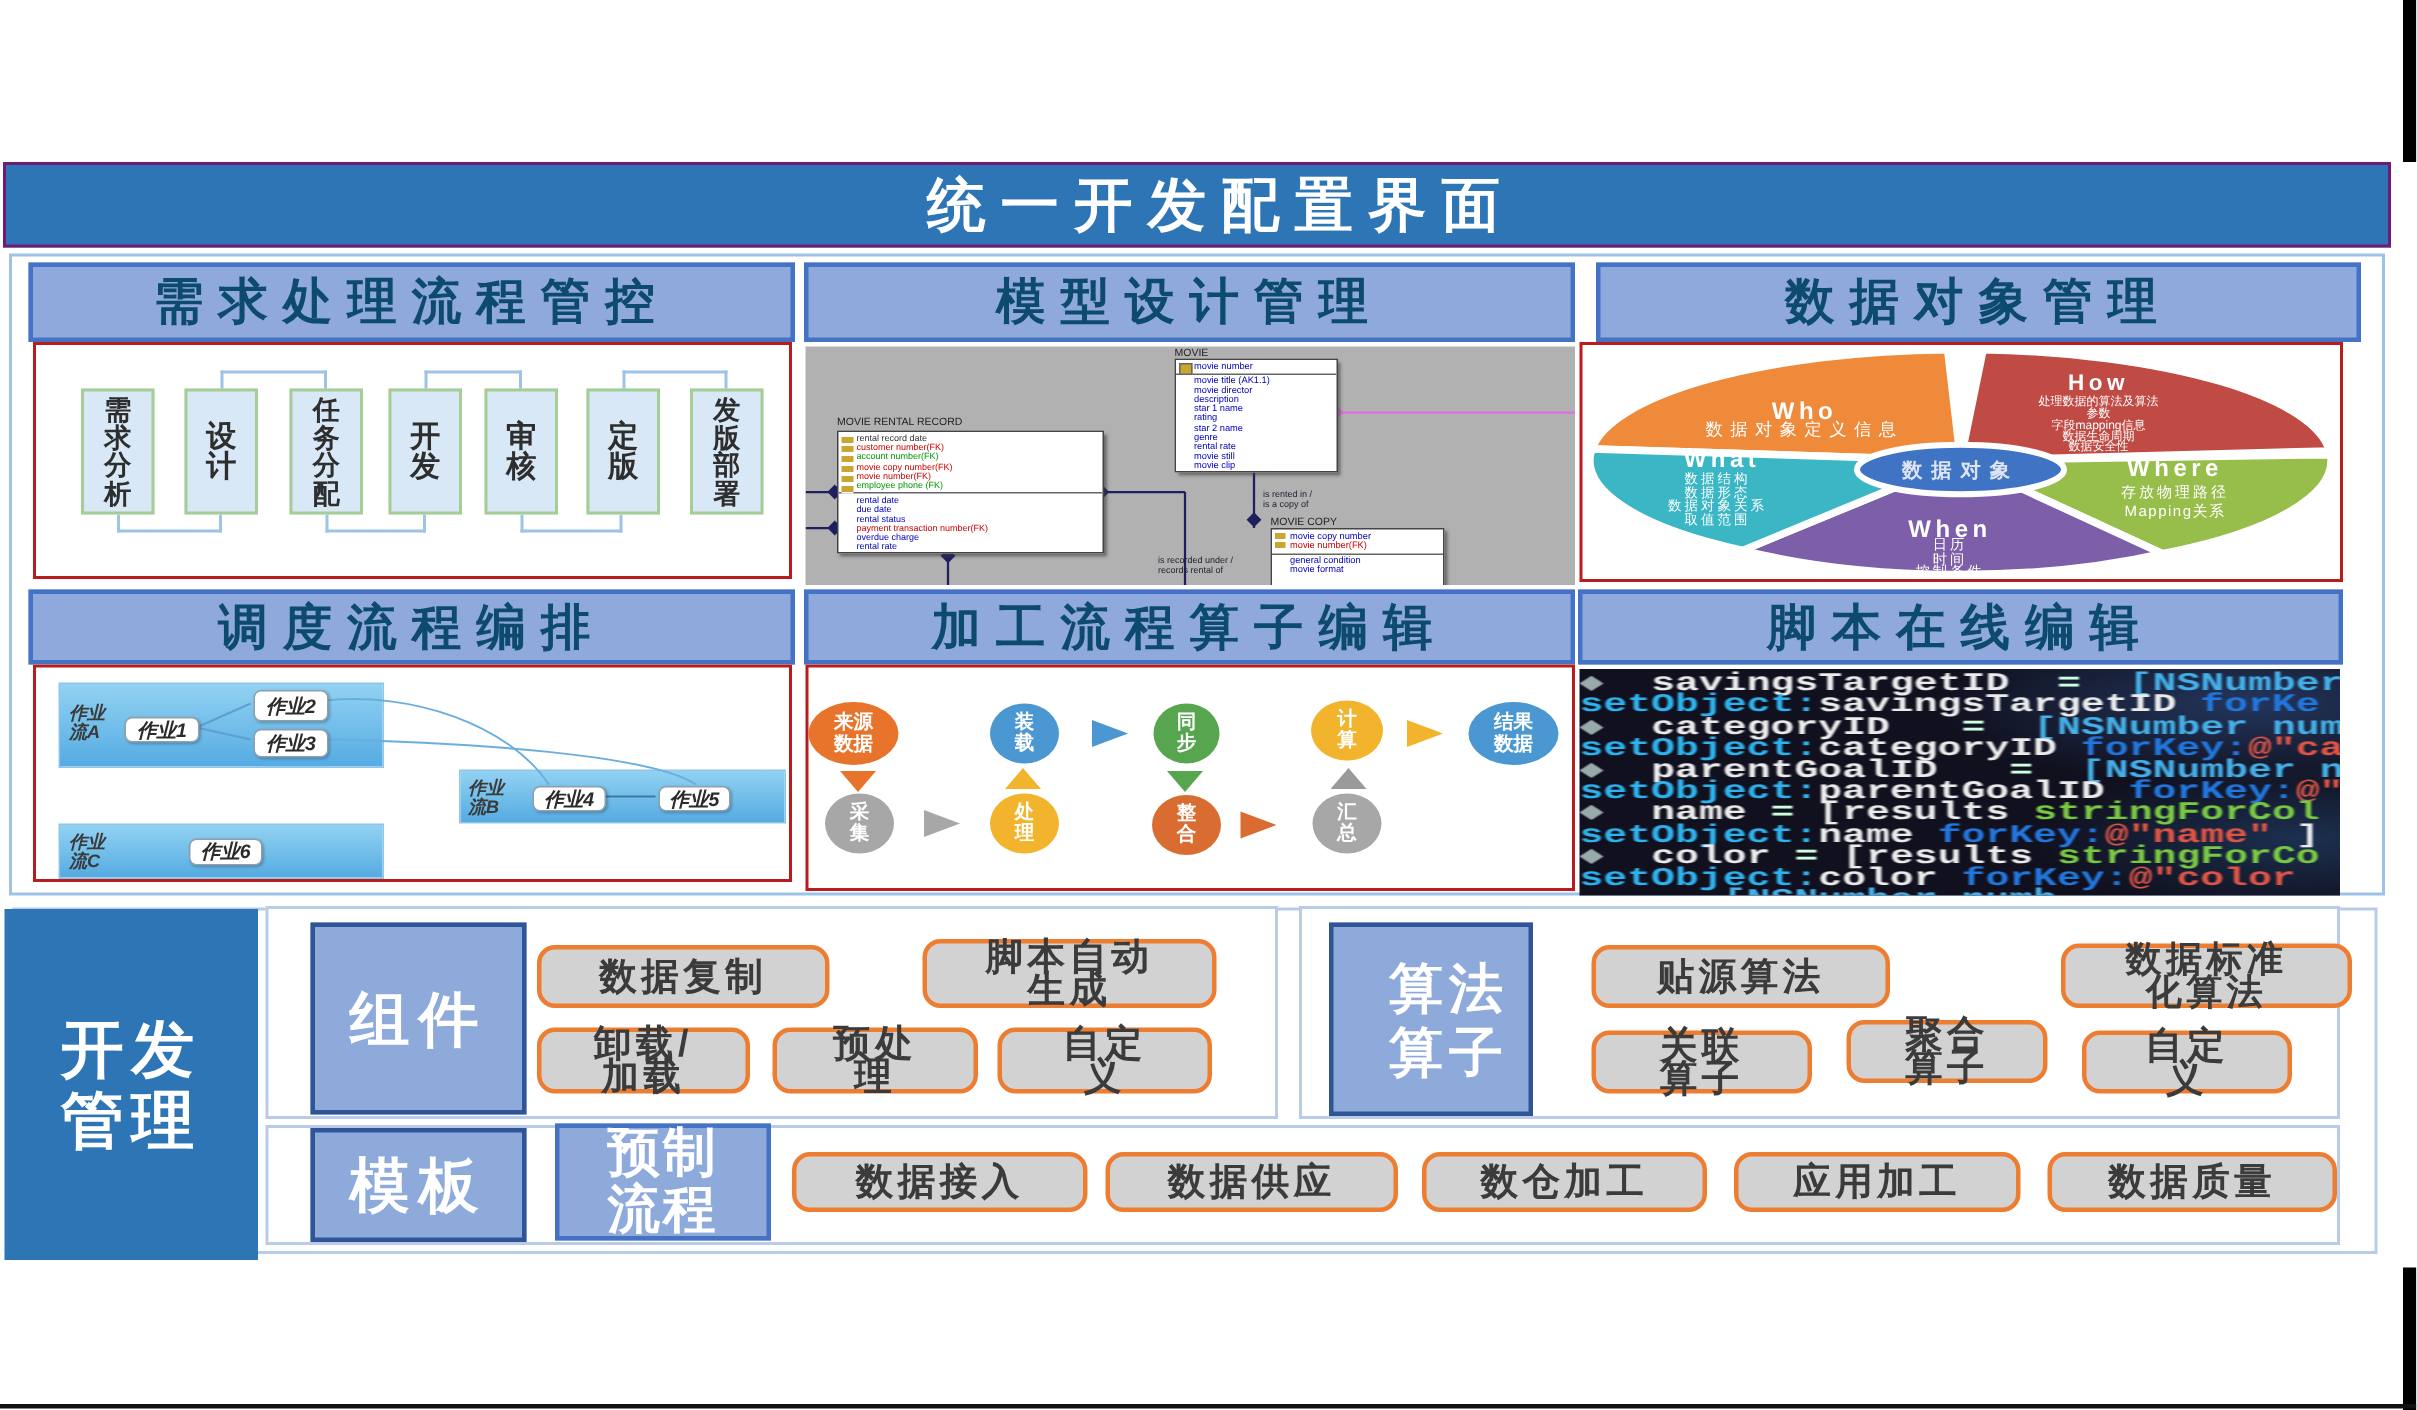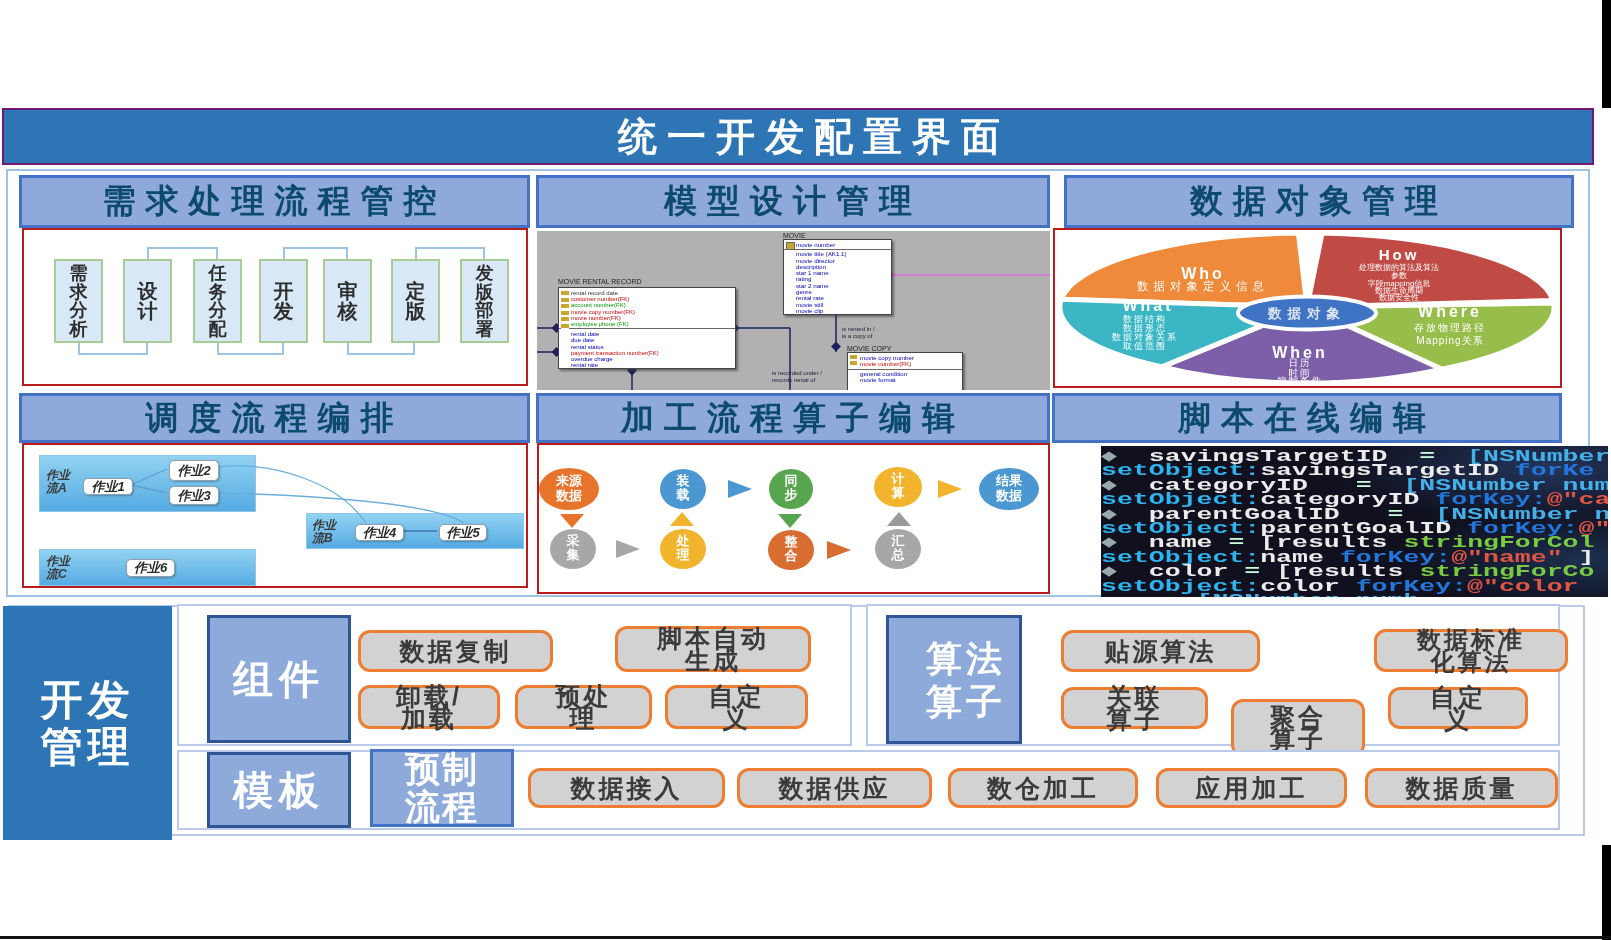--- a/index.html
+++ b/index.html
@@ -228,21 +228,21 @@
       <ellipse cx="254" cy="107" rx="23" ry="20" fill="#d96c30"></ellipse>
       <text x="254" y="103" font-size="13">整</text>
         <text x="254" y="117" font-size="13">合</text>
       <polygon points="290,98 314,107 290,116" fill="#d96c30"></polygon>
       <ellipse cx="361" cy="106" rx="23" ry="20" fill="#a7a7a7"></ellipse>
       <text x="361" y="102" font-size="13">汇</text>
         <text x="361" y="116" font-size="13">总</text>
     </g>
   </svg>
 
-  <div class="abs" id="code" style="left:1101px;top:446px;width:507px;height:151px;overflow:hidden;
+  <div class="abs" id="code" style="left:1053px;top:446px;width:507px;height:151px;overflow:hidden;
        background:radial-gradient(ellipse 300px 80px at 88% 15%, #23365c 0%, rgba(16,16,30,0) 70%),
                   radial-gradient(ellipse 260px 70px at 95% 75%, #1c3050 0%, rgba(16,16,30,0) 70%),
                   #10101e;">
     <div id="codelines" style="position:absolute;left:0;top:1px;font-family:'Liberation Mono',monospace;
          font-weight:bold;font-size:17px;line-height:14.4px;white-space:pre;padding-top:3px;
          transform:scaleX(1.56);transform-origin:0 0;filter:blur(0.5px);color:#ececec;"><div><span style="color:#9aa">◆  </span>savingsTargetID  <span style="color:#cfd">=</span>  <span style="color:#45b0e8">[NSNumber</span></div><div><span style="color:#2fb3ee">setObject:</span>savingsTargetID <span style="color:#2277dd">forKe</span></div><div><span style="color:#9aa">◆  </span>categoryID   <span style="color:#cfd">=</span>  <span style="color:#45b0e8">[NSNumber numb</span></div><div><span style="color:#2fb3ee">setObject:</span>categoryID <span style="color:#2277dd">forKey:</span><span style="color:#e05545">@"cat</span></div><div><span style="color:#9aa">◆  </span>parentGoalID   <span style="color:#cfd">=</span>  <span style="color:#45b0e8">[NSNumber nu</span></div><div><span style="color:#2fb3ee">setObject:</span>parentGoalID <span style="color:#2277dd">forKey:</span><span style="color:#e05545">@"p</span></div><div><span style="color:#9aa">◆  </span>name <span style="color:#cfd">=</span> [results <span style="color:#7ac943">stringForCol</span></div><div><span style="color:#2fb3ee">setObject:</span>name <span style="color:#2277dd">forKey:</span><span style="color:#e05545">@"name"</span> ]</div><div><span style="color:#9aa">◆  </span>color <span style="color:#cfd">=</span> [results <span style="color:#7ac943">stringForCo</span></div><div><span style="color:#2fb3ee">setObject:</span>color <span style="color:#2277dd">forKey:</span><span style="color:#e05545">@"color</span></div><div>      <span style="color:#45b0e8">[NSNumber numb</span></div>
     </div>
   </div>
 
   <div class="abs" style="left:8px;top:605px;width:1577px;height:231px;border:2px solid #b9cbe8;box-sizing:border-box;"></div>
@@ -257,21 +257,21 @@
   <div class="gbtn" style="left:615px;top:626px;width:196px;height:46px;">脚本自动<br>生成</div>
   <div class="gbtn" style="left:358px;top:685px;width:142px;height:44px;">卸载/<br>加载</div>
   <div class="gbtn" style="left:515px;top:685px;width:137px;height:44px;">预处<br>理</div>
   <div class="gbtn" style="left:665px;top:685px;width:143px;height:44px;">自定<br>义</div>
 
   <div class="subp" style="left:866px;top:604px;width:694px;height:142px;"></div>
   <div class="bluebox" style="left:886px;top:615px;width:136px;height:129px;font-size:36px;letter-spacing:4px;line-height:43px;padding-left:24px;">算法<br>算子</div>
   <div class="gbtn" style="left:1061px;top:630px;width:199px;height:42px;">贴源算法</div>
   <div class="gbtn" style="left:1334px;top:629px;width:194px;height:43px;font-size:24px;margin-left:40px;">数据标准<br>化算法</div>
   <div class="gbtn" style="left:1061px;top:687px;width:147px;height:42px;">关联<br>算子</div>
-  <div class="gbtn" style="left:1231px;top:699px;width:134px;height:58px;">聚合<br>算子</div>
+  <div class="gbtn" style="left:1231px;top:680px;width:134px;height:42px;">聚合<br>算子</div>
   <div class="gbtn" style="left:1388px;top:687px;width:140px;height:42px;">自定<br>义</div>
 
   <div class="subp" style="left:177px;top:750px;width:1383px;height:80px;"></div>
   <div class="bluebox" style="left:207px;top:752px;width:144px;height:76px;font-size:40px;letter-spacing:6px;">模板</div>
   <div class="bluebox" style="left:370px;top:749px;width:144px;height:78px;font-size:35px;line-height:38px;letter-spacing:2px;border-color:#4472c4;">预制<br>流程</div>
   <div class="gbtn" style="left:528px;top:768px;width:197px;height:40px;">数据接入</div>
   <div class="gbtn" style="left:737px;top:768px;width:195px;height:40px;">数据供应</div>
   <div class="gbtn" style="left:948px;top:768px;width:190px;height:40px;">数仓加工</div>
   <div class="gbtn" style="left:1156px;top:768px;width:191px;height:40px;">应用加工</div>
   <div class="gbtn" style="left:1365px;top:768px;width:193px;height:40px;">数据质量</div>

